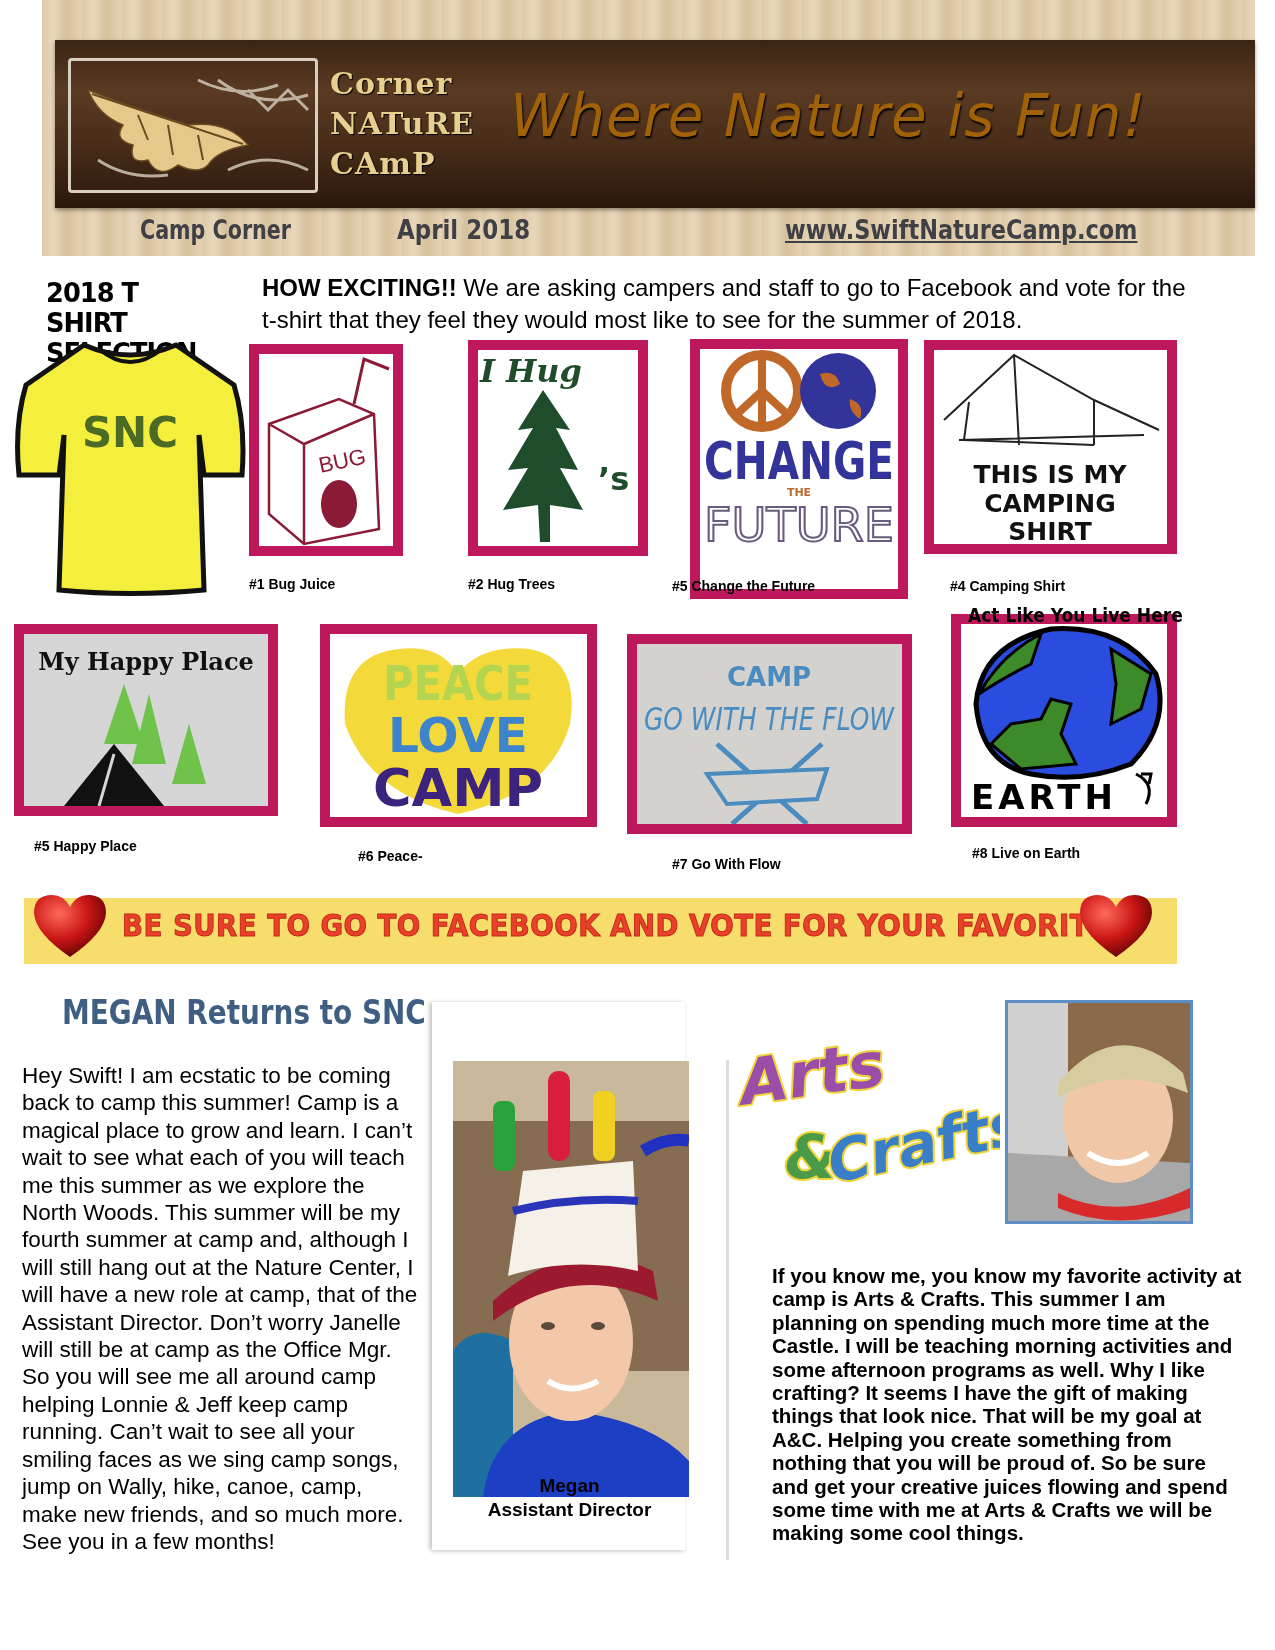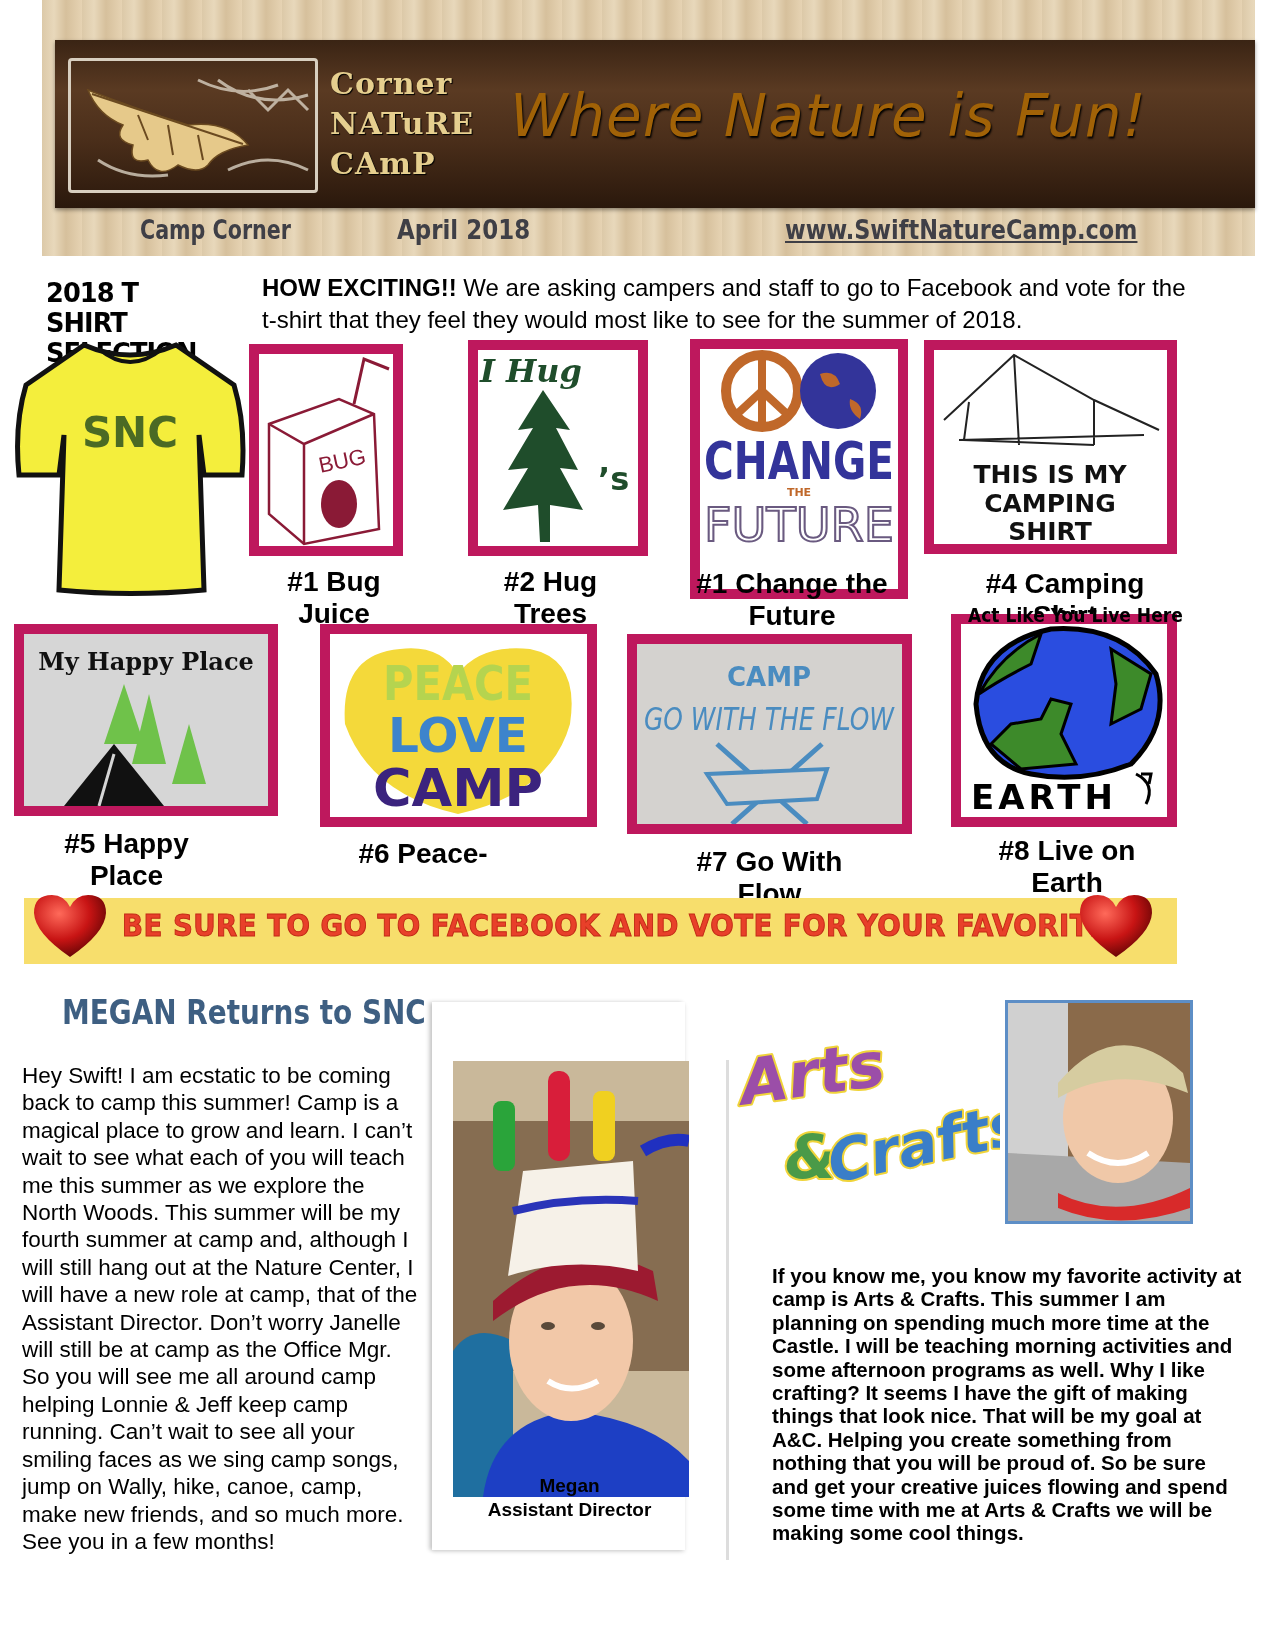--- a/index.html
+++ b/index.html
@@ -19,21 +19,21 @@
   .sub-left { left: 140px; top: 214px; font-family: "DejaVu Sans Condensed","DejaVu Sans", sans-serif; font-weight: bold; font-size: 27px; color: #3f3f46; transform: scaleX(.85); transform-origin: left; }
   .sub-mid { left: 397px; top: 214px; font-weight: bold; font-size: 27px; color: #3f3f46; transform: scaleX(.85); transform-origin: left; font-family: "DejaVu Sans", sans-serif; }
   .sub-right { left: 785px; top: 214px; font-weight: bold; font-size: 27px; color: #3f3f46; text-decoration: underline; transform: scaleX(.83); transform-origin: left; font-family: "DejaVu Sans", sans-serif; }
 
   
   .tshirt-title { left: 46px; top: 278px; width: 190px; font-family: "DejaVu Sans", sans-serif; font-weight: bold; font-size: 27px; line-height: 30px; letter-spacing: -1px; transform: scaleX(.95); transform-origin: left; }
   .intro { left: 262px; top: 272px; width: 940px; font-size: 24px; line-height: 32px; }
   .intro b { font-weight: bold; }
 
   .frame { border: 10px solid #be185d; background: #fff; overflow: hidden; }
-  .caption { font-weight: bold; font-size: 28px; text-align: center; }
+  .caption { font-weight: bold; font-size: 14px; text-align: left; margin-top: 10px; }
 
   
   .banner { left: 24px; top: 898px; width: 1153px; height: 66px; background: #f7de6c; }
   .banner-text { left: 122px; top: 908px; width: 960px; color: #e8402a; font-family: "DejaVu Sans", sans-serif; font-weight: bold; font-size: 30px; letter-spacing: .5px; white-space: nowrap; transform: scaleX(.92); transform-origin: left;
     -webkit-text-stroke: 1px #c22a16; }
   .heart { width: 80px; height: 66px; }
 
   
   .megan-title { left: 62px; top: 992px; color: #3e5f82; font-family: "DejaVu Sans", sans-serif; font-weight: bold; font-size: 34px; transform: scaleX(.82); transform-origin: left; }
   .megan-body { left: 22px; top: 1034px; width: 400px; font-size: 22.5px; line-height: 27.4px; margin-top: 28px; }
@@ -106,21 +106,21 @@
   <svg viewBox="0 0 198 198" width="198" height="198">
     <circle cx="62" cy="42" r="36" fill="none" stroke="#c0682a" stroke-width="10"></circle>
     <path d="M62 6 V78 M62 42 L36 66 M62 42 L88 66" stroke="#c0682a" stroke-width="8"></path>
     <circle cx="138" cy="42" r="38" fill="#33349a"></circle>
     <path d="M120 25 Q135 20 140 35 Q125 45 120 25 Z M150 50 Q165 55 160 70 Q148 62 150 50Z" fill="#c0682a"></path>
     <text x="99" y="130" text-anchor="middle" font-family="DejaVu Sans, sans-serif" font-weight="bold" font-size="52" fill="#33349a" transform="scale(1,1)" textLength="190" lengthAdjust="spacingAndGlyphs">CHANGE</text>
     <text x="99" y="147" text-anchor="middle" font-family="DejaVu Sans, sans-serif" font-weight="bold" font-size="11" fill="#c0682a">THE</text>
     <text x="99" y="192" text-anchor="middle" font-family="DejaVu Sans, sans-serif" font-size="46" fill="#fff" stroke="#6a5a80" stroke-width="2" textLength="190" lengthAdjust="spacingAndGlyphs">FUTURE</text>
   </svg>
 </div>
-<div class="abs caption" style="left:672px;top:568px;width:240px">#1 Change the Future</div>
+<div class="abs caption" style="left:672px;top:568px;width:240px">#5 Change the Future</div>
 
 <div class="abs frame" style="left:924px;top:340px;width:253px;height:214px">
   <svg viewBox="0 0 233 194" width="233" height="194">
     <path d="M10 70 L80 5 L160 50 L225 80 M80 5 L85 95 M35 52 L30 90 L160 95 M160 50 L160 95 M25 90 L210 85" fill="none" stroke="#222" stroke-width="2"></path>
     <text x="116" y="133" text-anchor="middle" font-family="DejaVu Sans, sans-serif" font-weight="bold" font-size="25" fill="#111">THIS IS MY</text>
     <text x="116" y="162" text-anchor="middle" font-family="DejaVu Sans, sans-serif" font-weight="bold" font-size="25" fill="#111">CAMPING</text>
     <text x="116" y="190" text-anchor="middle" font-family="DejaVu Sans, sans-serif" font-weight="bold" font-size="25" fill="#111">SHIRT</text>
   </svg>
 </div>
 <div class="abs caption" style="left:950px;top:568px;width:230px">#4 Camping Shirt</div>

